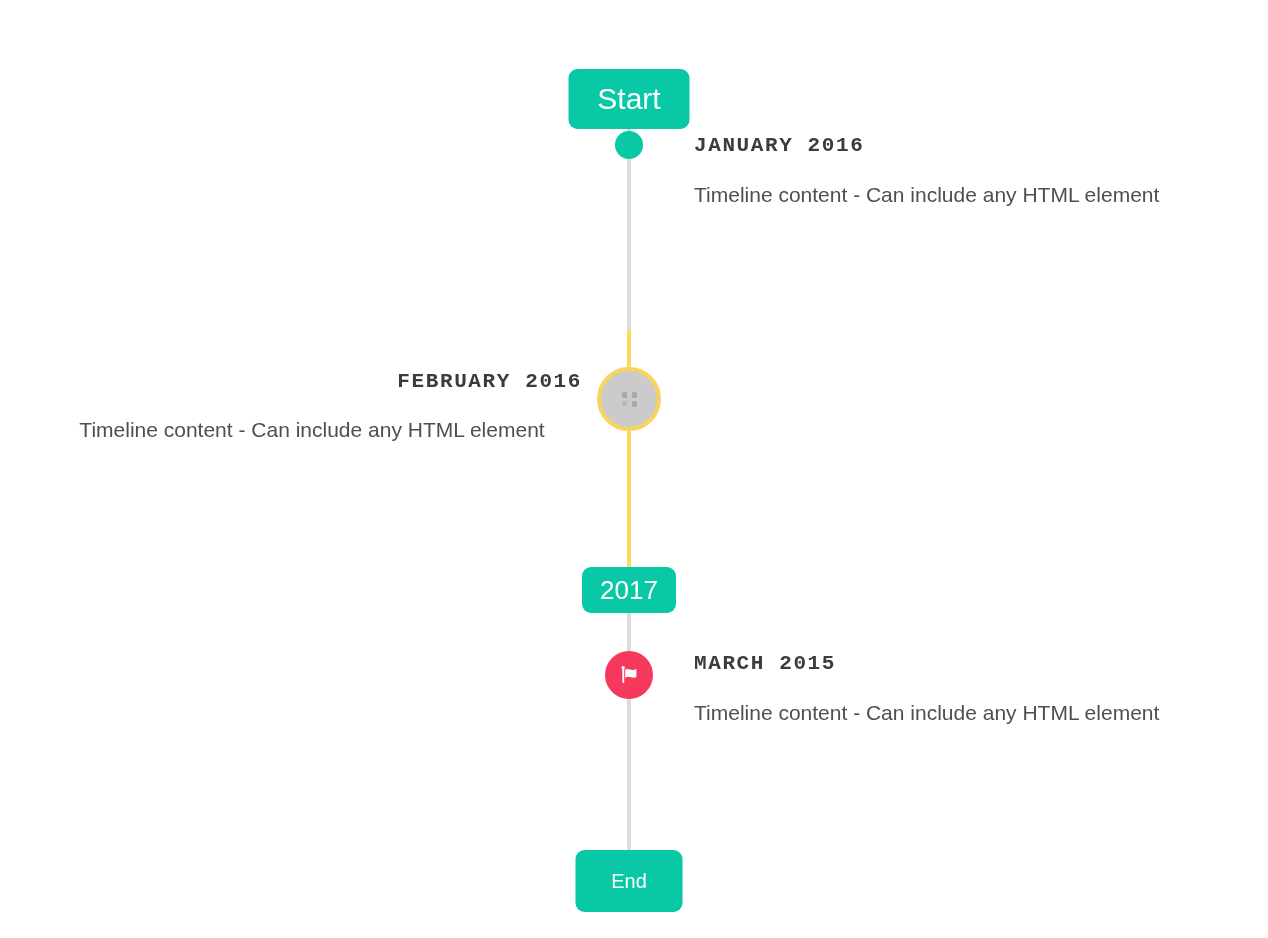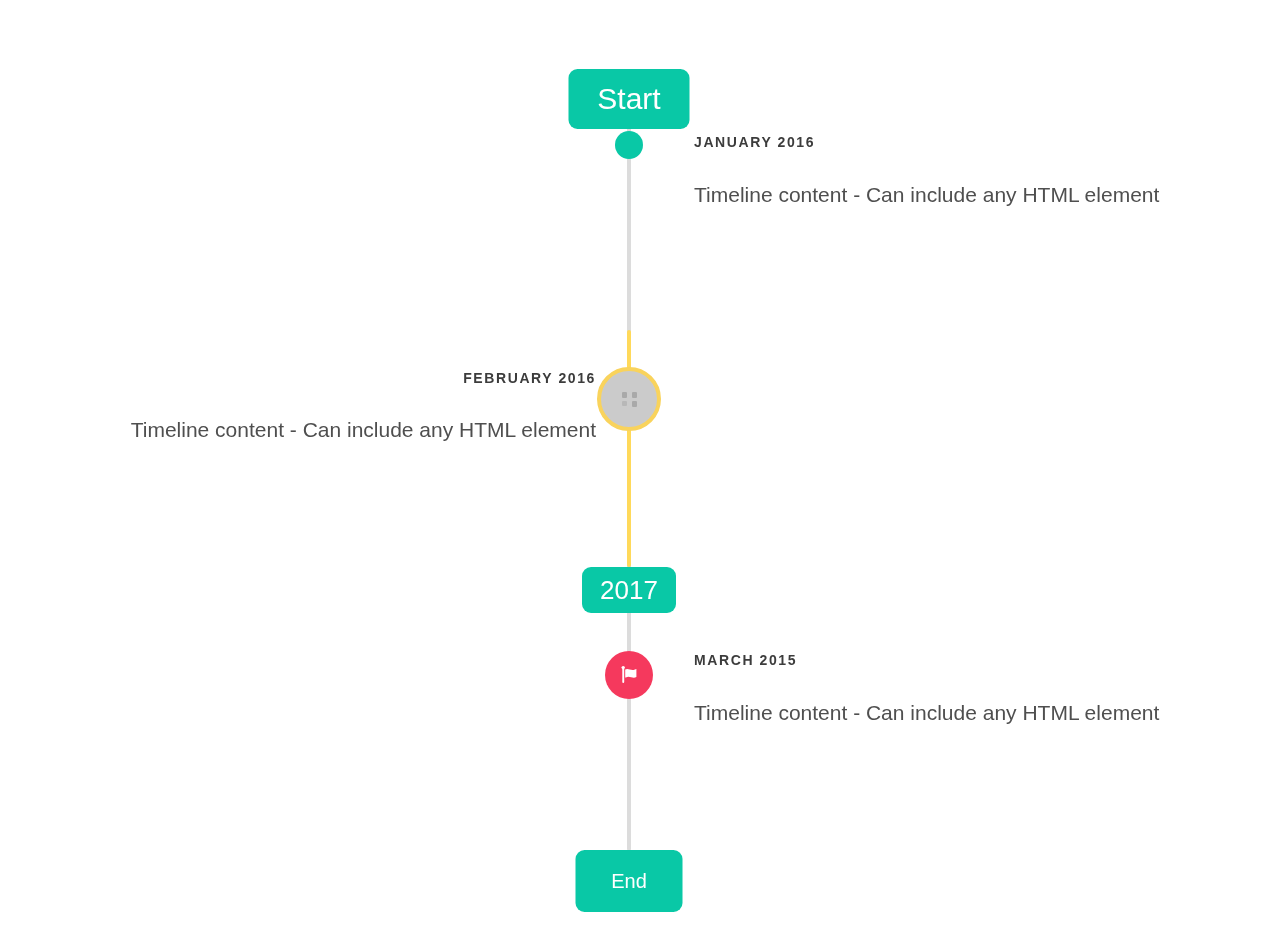--- a/index.html
+++ b/index.html
@@ -122,34 +122,35 @@
     left: 605px;
     top: 651px;
     width: 48px;
     height: 48px;
     background: var(--red);
   }
   .marker-flag svg { display: block; }
   
   .entry-label {
     position: absolute;
-    font-size: 14px;
+    font-size: 21px;
     font-weight: 700;
     letter-spacing: 1.6px;
     color: var(--label-color);
     white-space: nowrap;
+    font-family: Liberation Mono, monospace;
   }
   .entry-content {
     position: absolute;
     font-size: 21px;
     line-height: 48px;
     color: var(--content-color);
   }
   .side-right { left: 694px; text-align: left; }
-  .side-left  { right: 672px; text-align: right; }
+  .side-left  { right: 686px; text-align: center; }
   .jan-label { top: 134px; }
   .jan-content { top: 171px; width: 532px; }
   .feb-label { top: 370px; }
   .feb-content { top: 406px; width: 540px; }
   .mar-label { top: 652px; }
   .mar-content { top: 689px; width: 532px; }
 </style>
 </head>
 <body>
 

